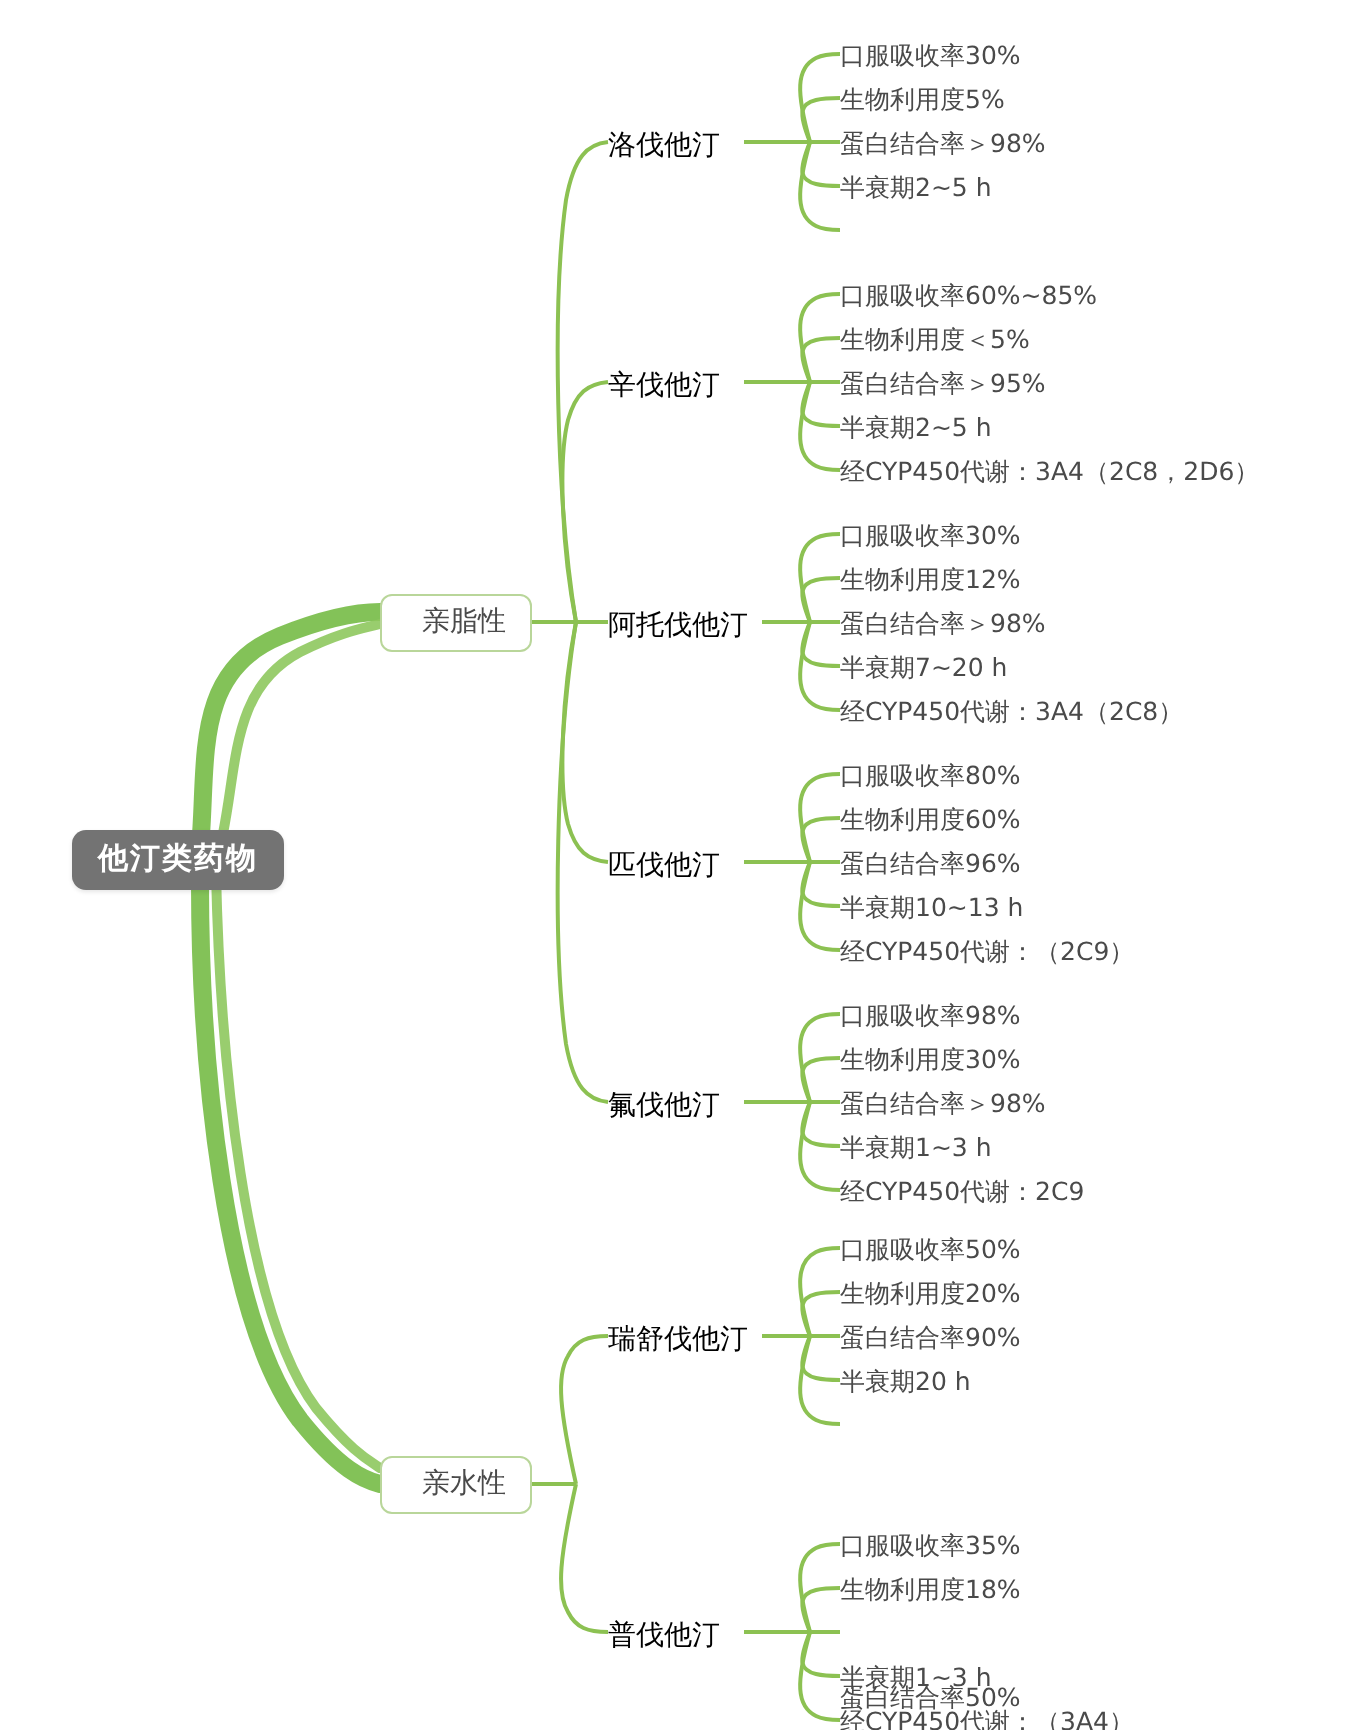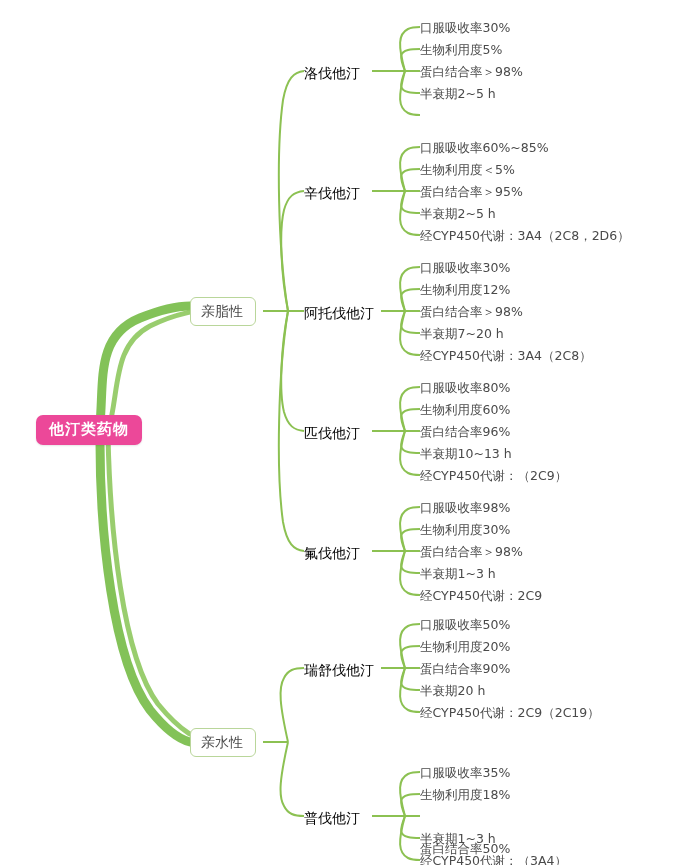--- a/index.html
+++ b/index.html
@@ -25,38 +25,38 @@
     height: 865px;
     pointer-events: none;
   }
   .node {
     position: absolute;
     box-sizing: border-box;
     white-space: nowrap;
   }
   
   .root-node {
-    background: #ec4899;
+    background: #737373;
     color: #ffffff;
     font-size: 15px;
     font-weight: bold;
     letter-spacing: 1px;
     border-radius: 7px;
     padding: 7px 13px 8px 13px;
     line-height: 1;
     box-shadow: 0 1px 2px rgba(0,0,0,0.10);
   }
   
   .cat-node {
     background: #ffffff;
     color: #4a4a4a;
     font-size: 14px;
     border: 1px solid #b9d69a;
     border-radius: 6px;
-    padding: 6px 12px 7px 10px;
+    padding: 6px 12px 7px 20px;
     line-height: 1;
   }
   
   .drug-node {
     color: #000000;
     font-size: 14px;
     line-height: 1;
     padding: 2px 0;
   }
   
@@ -183,21 +183,20 @@
   <div class="node leaf-node" style="left:420px; top:501px;">口服吸收率98%</div>
   <div class="node leaf-node" style="left:420px; top:523px;">生物利用度30%</div>
   <div class="node leaf-node" style="left:420px; top:545px;">蛋白结合率＞98%</div>
   <div class="node leaf-node" style="left:420px; top:567px;">半衰期1~3 h</div>
   <div class="node leaf-node" style="left:420px; top:589px;">经CYP450代谢：2C9</div>
 
   <div class="node leaf-node" style="left:420px; top:618px;">口服吸收率50%</div>
   <div class="node leaf-node" style="left:420px; top:640px;">生物利用度20%</div>
   <div class="node leaf-node" style="left:420px; top:662px;">蛋白结合率90%</div>
   <div class="node leaf-node" style="left:420px; top:684px;">半衰期20 h</div>
-  <div class="node leaf-node" style="left:420px; top:706px;">经CYP450代谢：2C9（2C19）</div>
 
   <div class="node leaf-node" style="left:420px; top:766px;">口服吸收率35%</div>
   <div class="node leaf-node" style="left:420px; top:788px;">生物利用度18%</div>
   <div class="node leaf-node" style="left:420px; top:810px;margin-top:32px;">蛋白结合率50%</div>
   <div class="node leaf-node" style="left:420px; top:832px;">半衰期1~3 h</div>
   <div class="node leaf-node" style="left:420px; top:854px;">经CYP450代谢：（3A4）</div>
 
 </div>
 
 </body></html>

